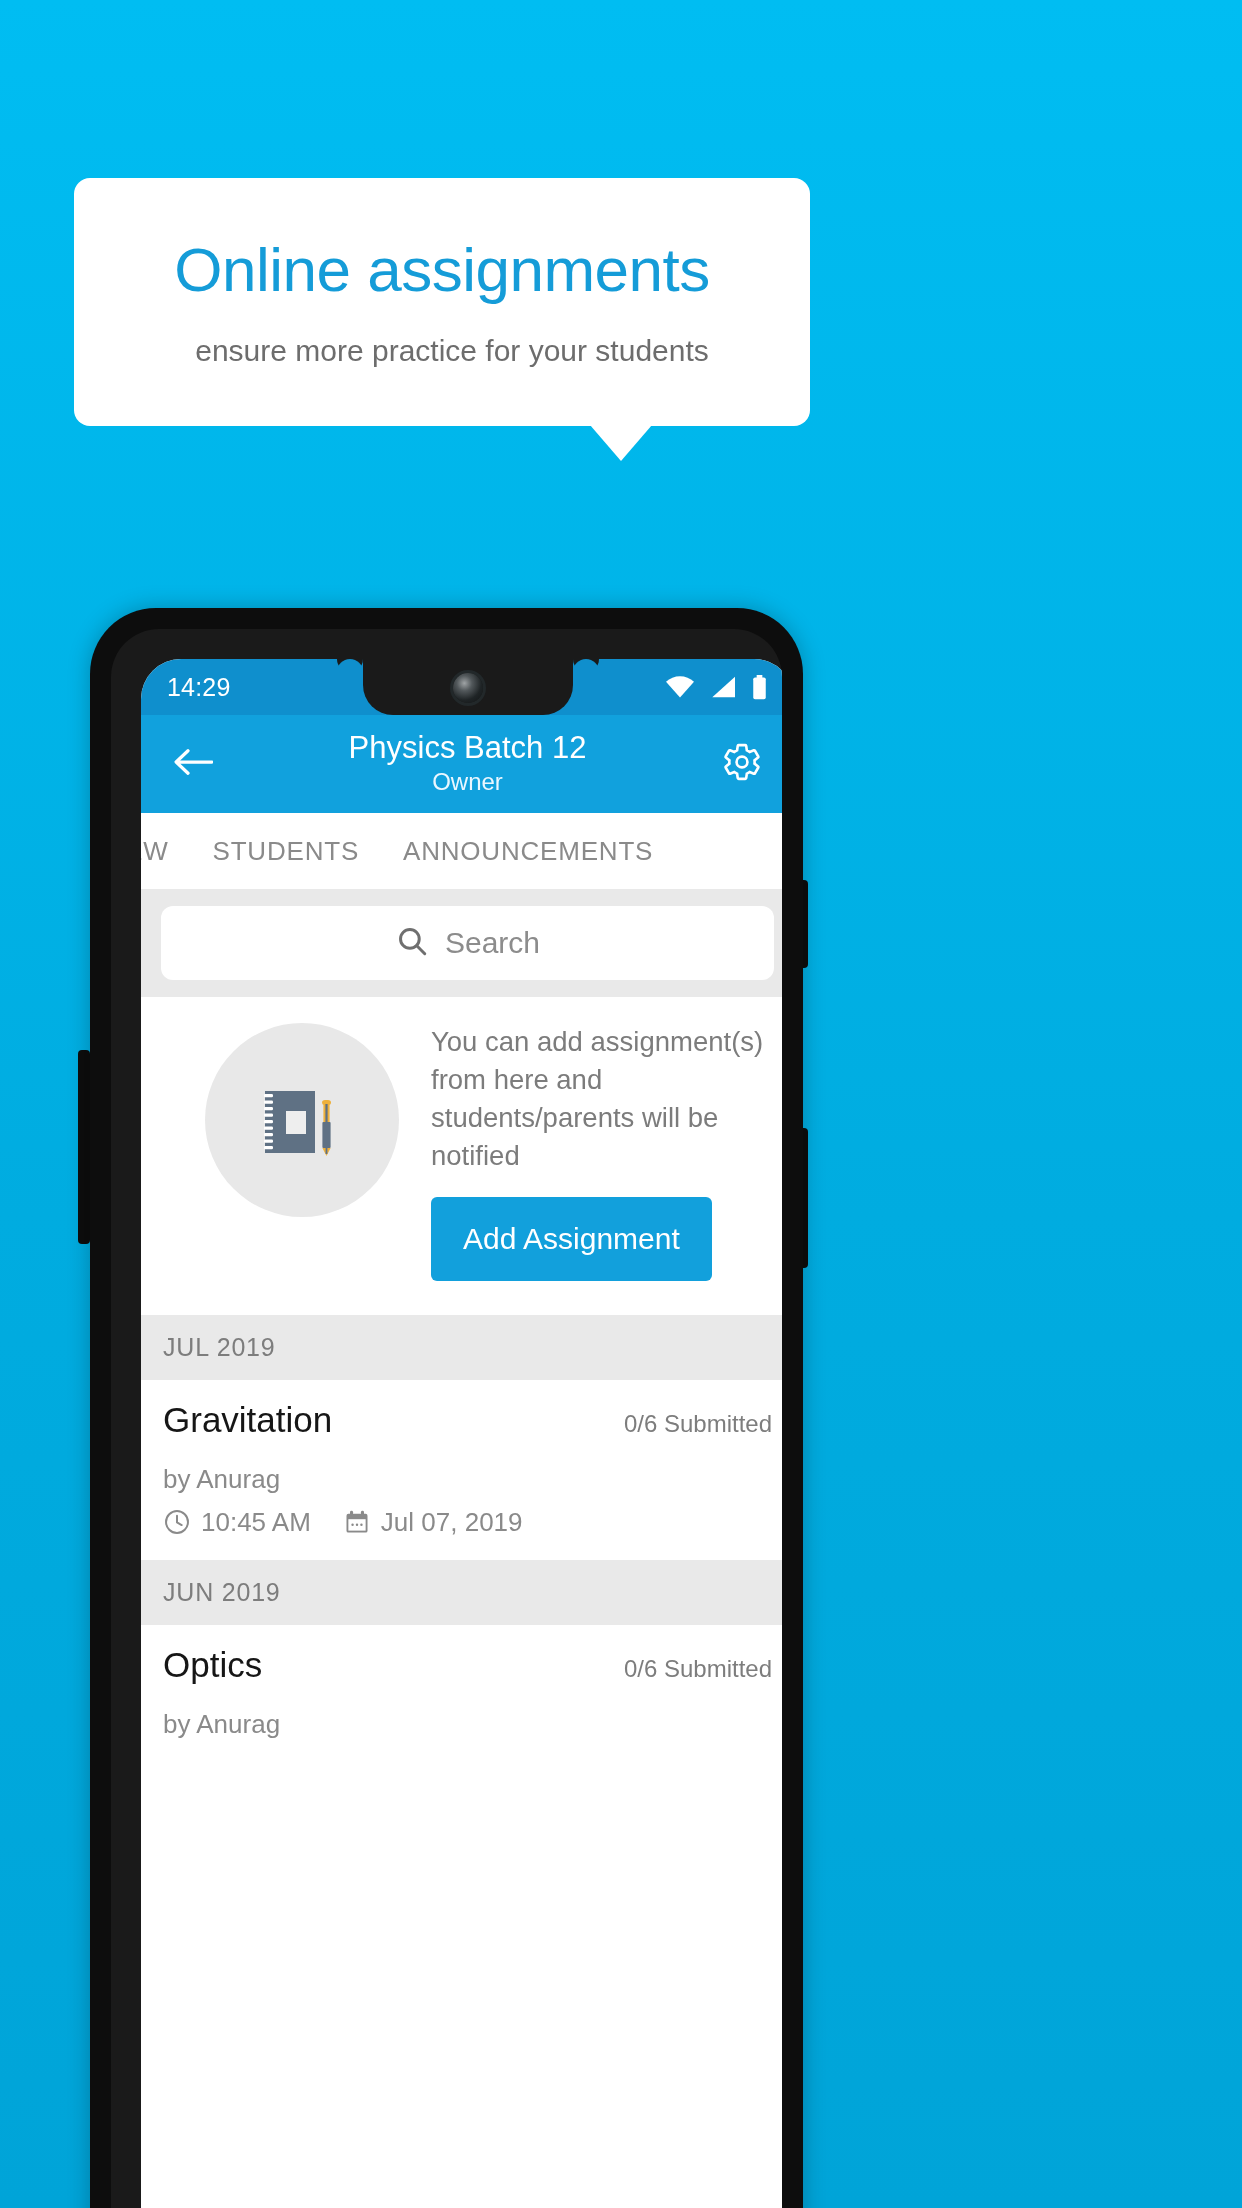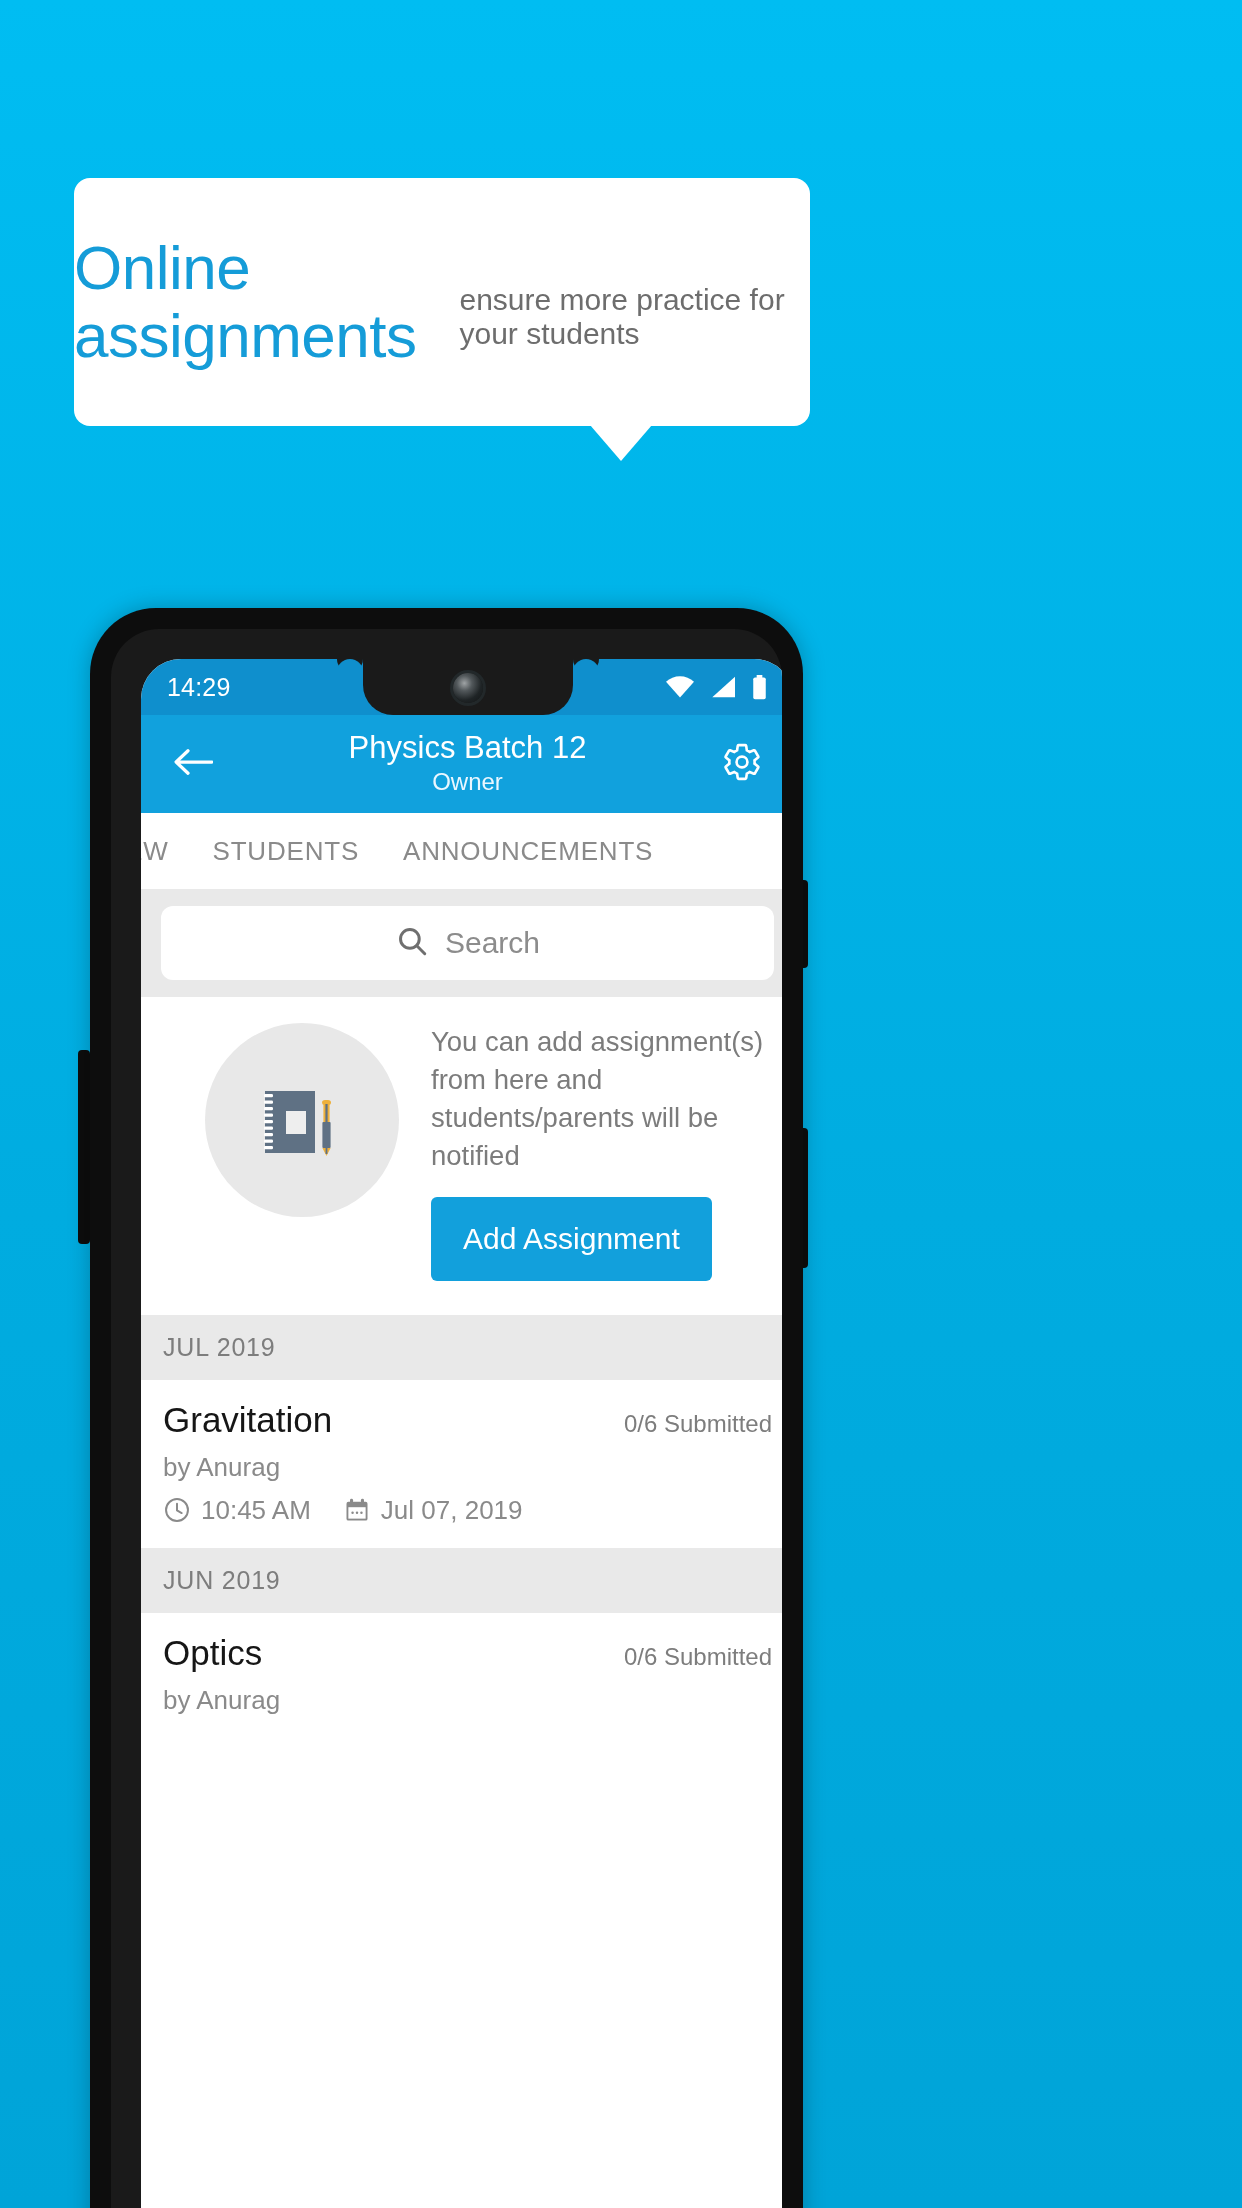--- a/index.html
+++ b/index.html
@@ -13,21 +13,21 @@
     position: relative;
   }
 
   
   #promo-card {
     position: absolute;
     left: 74px; top: 178px;
     width: 736px; height: 248px;
     background: #ffffff;
     border-radius: 16px;
-    display: flex; flex-direction: row;
+    display: flex; flex-direction: column;
     align-items: center; justify-content: center;
   }
   #promo-title {
     font-size: 62px;
     color: #159cd8;
     font-weight: 400;
     letter-spacing: -0.5px;
     line-height: 1.1;
   }
   #promo-sub {
@@ -251,21 +251,21 @@
     font-size: 35px;
     color: #161616;
     font-weight: 400;
   }
   .assignment-submitted {
     margin-left: auto;
     font-size: 24px;
     color: #7d7d7d;
   }
   .assignment-author {
-    margin-top: 12px;
+    margin-top: 24px;
     font-size: 26px;
     color: #8a8a8a;
   }
   .assignment-meta {
     margin-top: 12px;
     display: flex; align-items: center;
     font-size: 26px;
     color: #8a8a8a;
     gap: 10px;
   }

